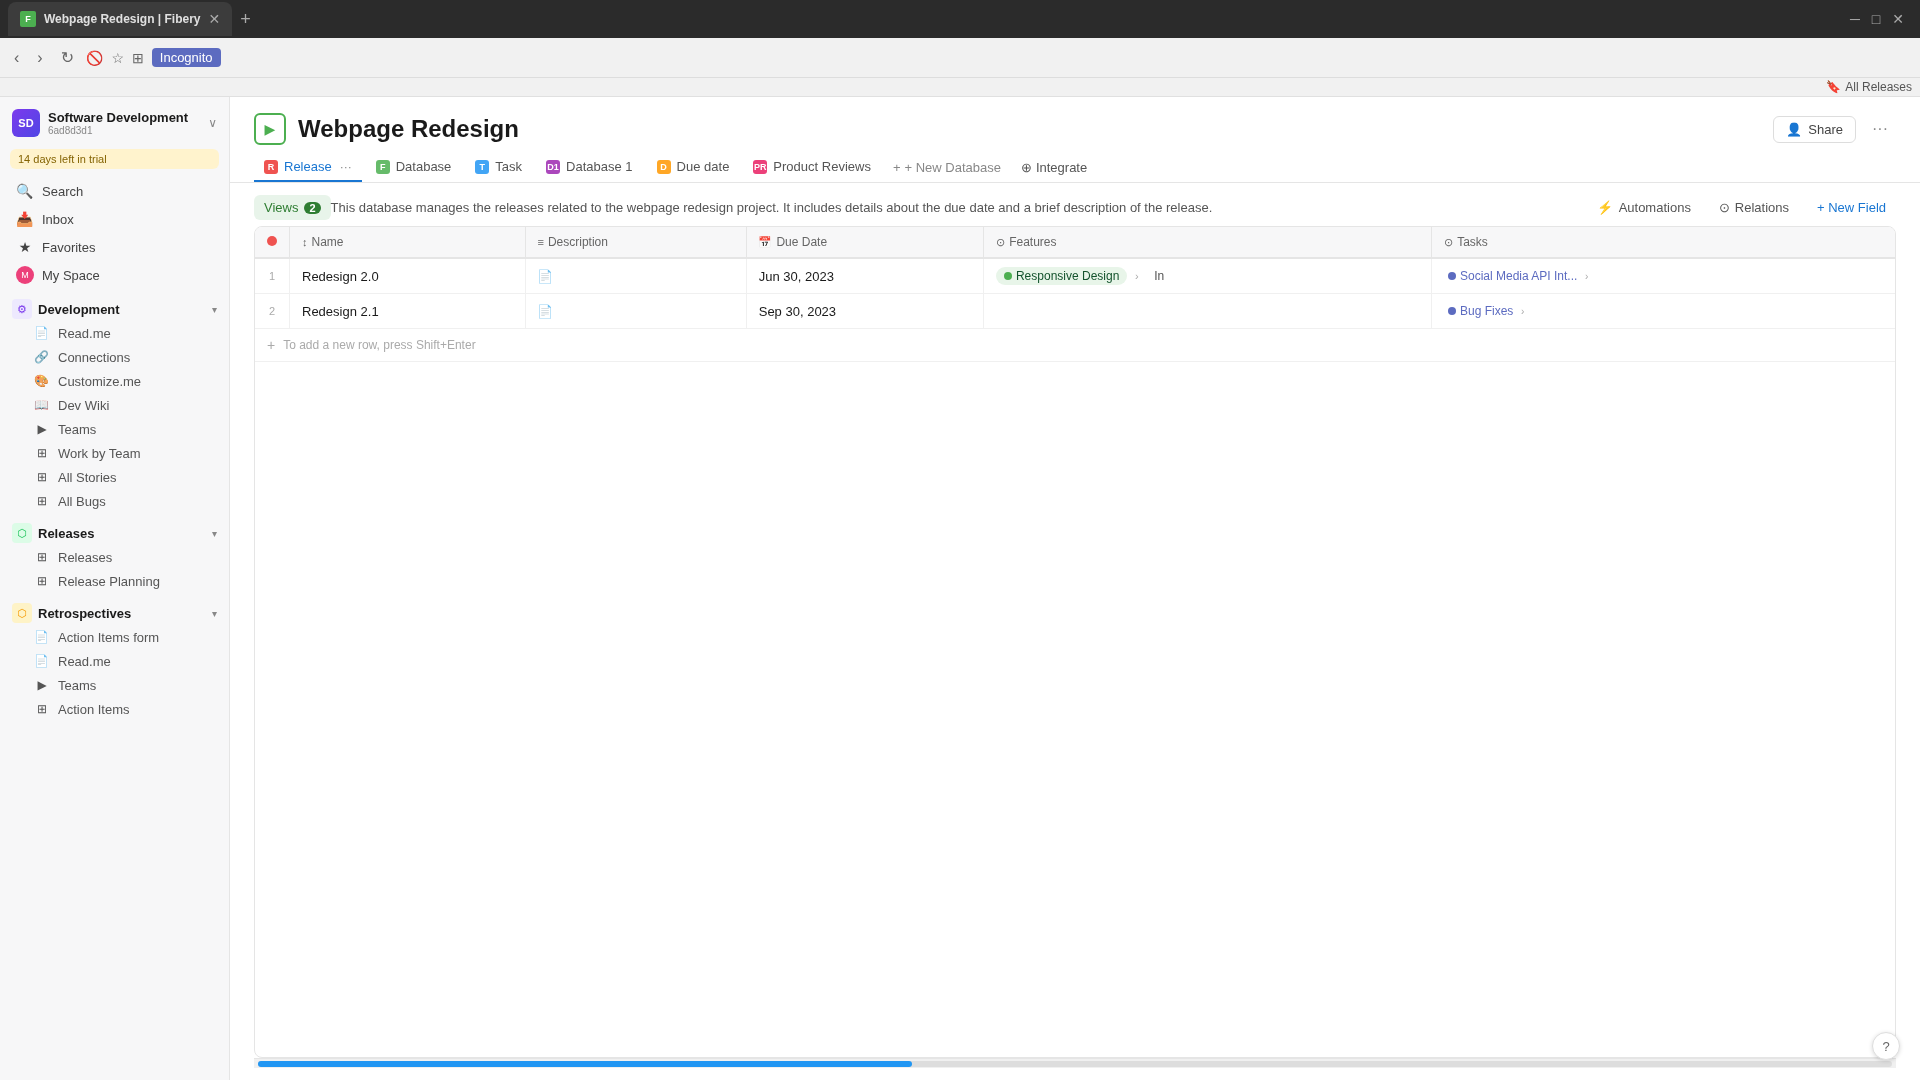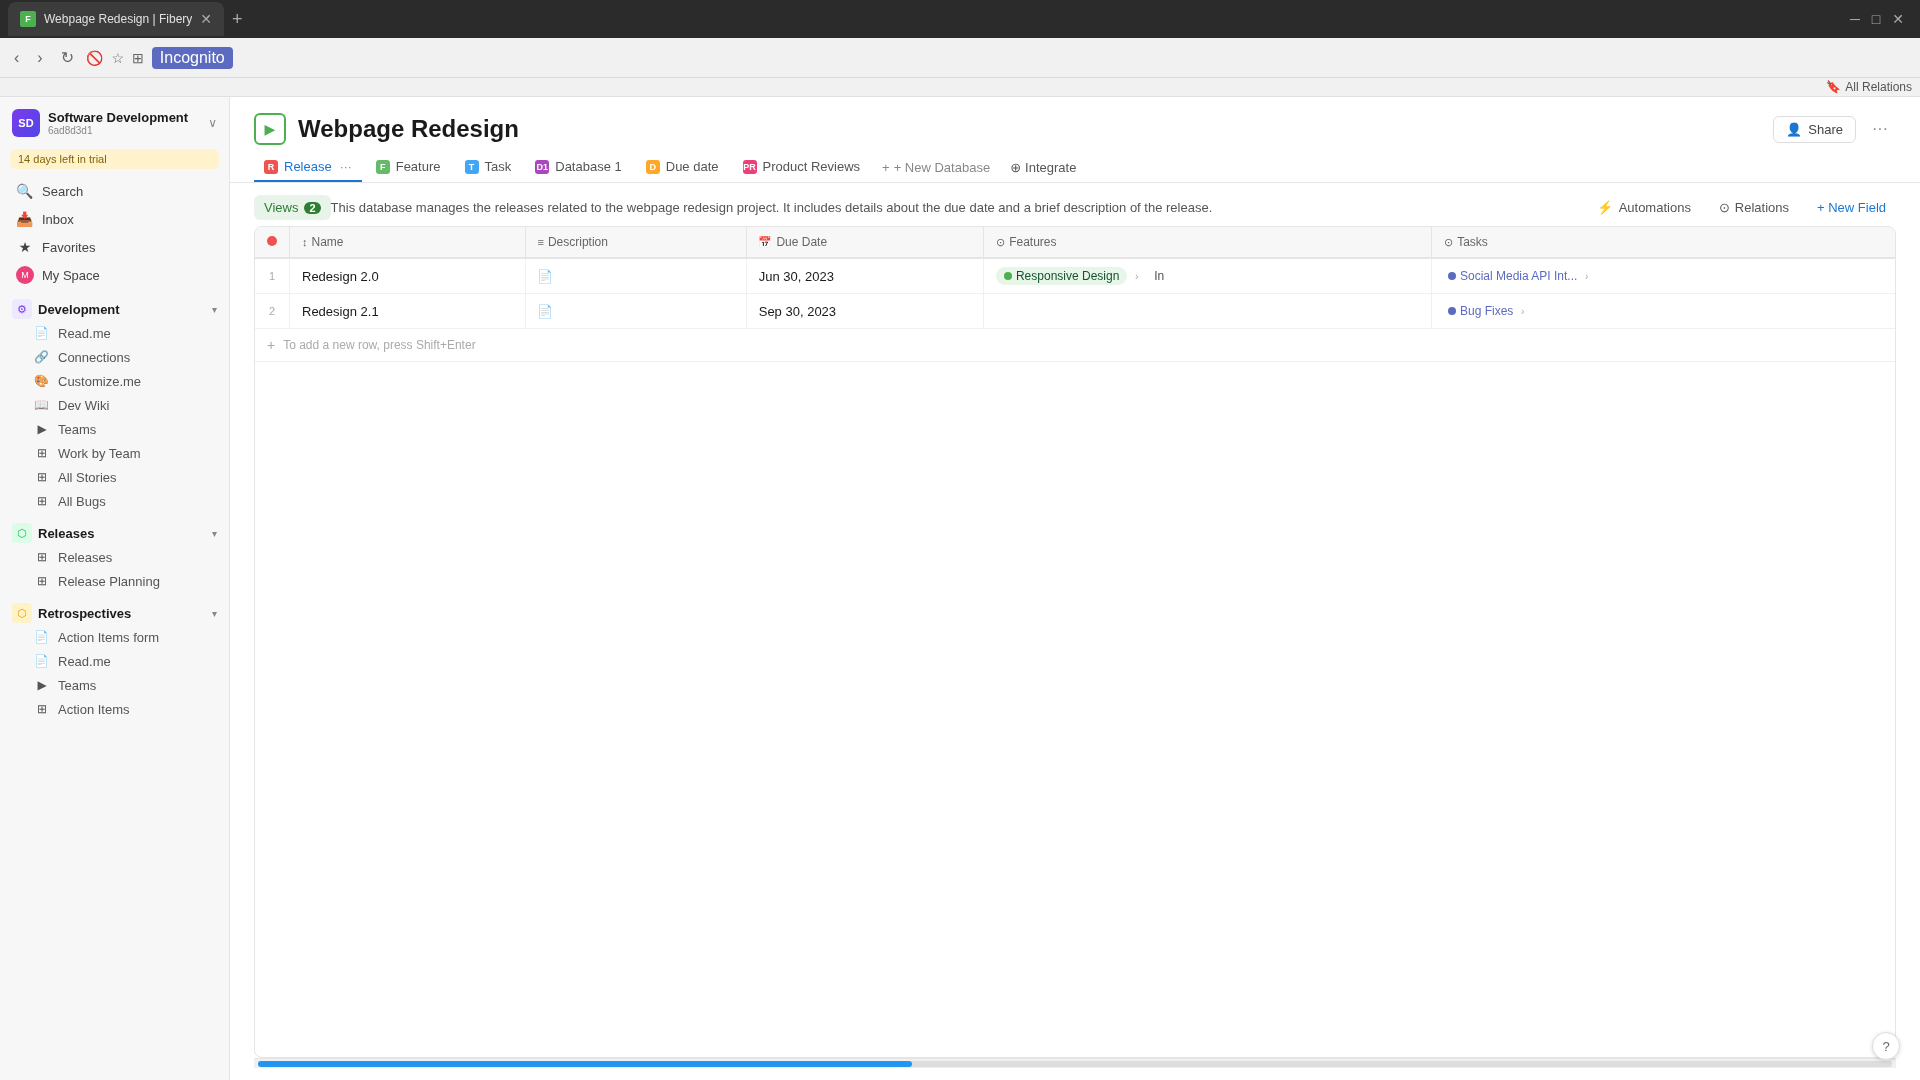--- a/index.html
+++ b/index.html
@@ -3,21 +3,21 @@
   <meta charset="utf-8">
   <style>
     * { margin: 0; padding: 0; box-sizing: border-box; }
     body { font-family: -apple-system, BlinkMacSystemFont, 'Segoe UI', sans-serif; font-size: 13px; background: #fff; color: #1a1a1a; display: flex; flex-direction: column; height: 1080px; overflow: hidden; }
 
     
     .browser-chrome { background: #3c3c3c; display: flex; flex-direction: column; }
     .browser-tabs { background: #2b2b2b; display: flex; align-items: center; height: 38px; padding: 0 8px; gap: 4px; }
     .browser-tab { background: #3c3c3c; border-radius: 8px 8px 0 0; display: flex; align-items: center; gap: 8px; padding: 0 12px; height: 34px; min-width: 200px; max-width: 240px; color: #e0e0e0; font-size: 12px; }
     .browser-tab .favicon { width: 16px; height: 16px; border-radius: 2px; background: #4caf50; display: flex; align-items: center; justify-content: center; font-size: 9px; color: white; font-weight: bold; }
-    .browser-tab .tab-title { flex: 1; overflow: hidden; text-overflow: ellipsis; white-space: nowrap; }
+    .browser-tab .tab-title { flex: 1; overflow: hidden; text-overflow: ellipsis; white-space: nowrap; font-weight: bold; }
     .browser-tab .close-tab { color: #aaa; font-size: 14px; cursor: pointer; }
     .new-tab-btn { color: #aaa; font-size: 18px; background: none; border: none; cursor: pointer; padding: 4px; }
 
     .browser-nav { background: #f1f1f1; display: flex; align-items: center; height: 40px; padding: 0 8px; gap: 6px; border-bottom: 1px solid #ddd; }
     .nav-btn { background: none; border: none; color: #666; font-size: 16px; cursor: pointer; padding: 4px 6px; border-radius: 4px; }
     .address-bar { flex: 1; background: #fff; border: 1px solid #ccc; border-radius: 20px; padding: 4px 14px; font-size: 13px; color: #333; display: flex; align-items: center; }
     .address-text { flex: 1; color: #555; font-size: 12px; }
     .nav-icons { display: flex; align-items: center; gap: 8px; color: #666; font-size: 16px; }
     .bookmarks-bar { background: #f1f1f1; padding: 2px 8px; font-size: 12px; color: #555; border-bottom: 1px solid #e0e0e0; display: flex; align-items: center; justify-content: flex-end; }
 
@@ -117,27 +117,27 @@
     </div>
   </div>
   <div class="browser-nav">
     <button class="nav-btn">‹</button>
     <button class="nav-btn">›</button>
     <button class="nav-btn">↻</button>
     <div class="nav-icons">
       <span style="font-size:14px; cursor:pointer;">🚫</span>
       <span style="font-size:14px; cursor:pointer;">☆</span>
       <span style="font-size:14px; cursor:pointer;">⊞</span>
-      <span style="background:#5c6bc0; color:white; border-radius:4px; padding:2px 8px; font-size:16px; cursor:pointer;">Incognito</span>
+      <span style="background:#5c6bc0; color:white; border-radius:4px; padding:2px 8px; font-size:13px; cursor:pointer;">Incognito</span>
     </div>
   </div>
   <div class="bookmarks-bar">
     <span style="display:flex; align-items:center; gap:4px;">
       <span style="font-size:12px;">🔖</span>
-      <span>All Relations</span>
+      <span>All Releases</span>
     </span>
   </div>
 </div>
 
 <div class="app-container">
 
   <div class="sidebar">
 
     <div class="workspace-header">
       <div class="workspace-avatar">
@@ -273,21 +273,21 @@
     </div>
 
     <div class="tab-bar">
       <div class="tab-item active">
         <span style="width:14px;height:14px;border-radius:3px;background:#ef5350;display:inline-flex;align-items:center;justify-content:center;font-size:9px;color:white;font-weight:bold;">R</span>
         <span>Release</span>
         <span class="tab-dots">···</span>
       </div>
       <div class="tab-item">
         <span style="width:14px;height:14px;border-radius:3px;background:#66bb6a;display:inline-flex;align-items:center;justify-content:center;font-size:9px;color:white;font-weight:bold;">F</span>
-        <span>Feature</span>
+        <span>Database</span>
       </div>
       <div class="tab-item">
         <span style="width:14px;height:14px;border-radius:3px;background:#42a5f5;display:inline-flex;align-items:center;justify-content:center;font-size:9px;color:white;font-weight:bold;">T</span>
         <span>Task</span>
       </div>
       <div class="tab-item">
         <span style="width:14px;height:14px;border-radius:3px;background:#ab47bc;display:inline-flex;align-items:center;justify-content:center;font-size:9px;color:white;font-weight:bold;">D1</span>
         <span>Database 1</span>
       </div>
       <div class="tab-item">

